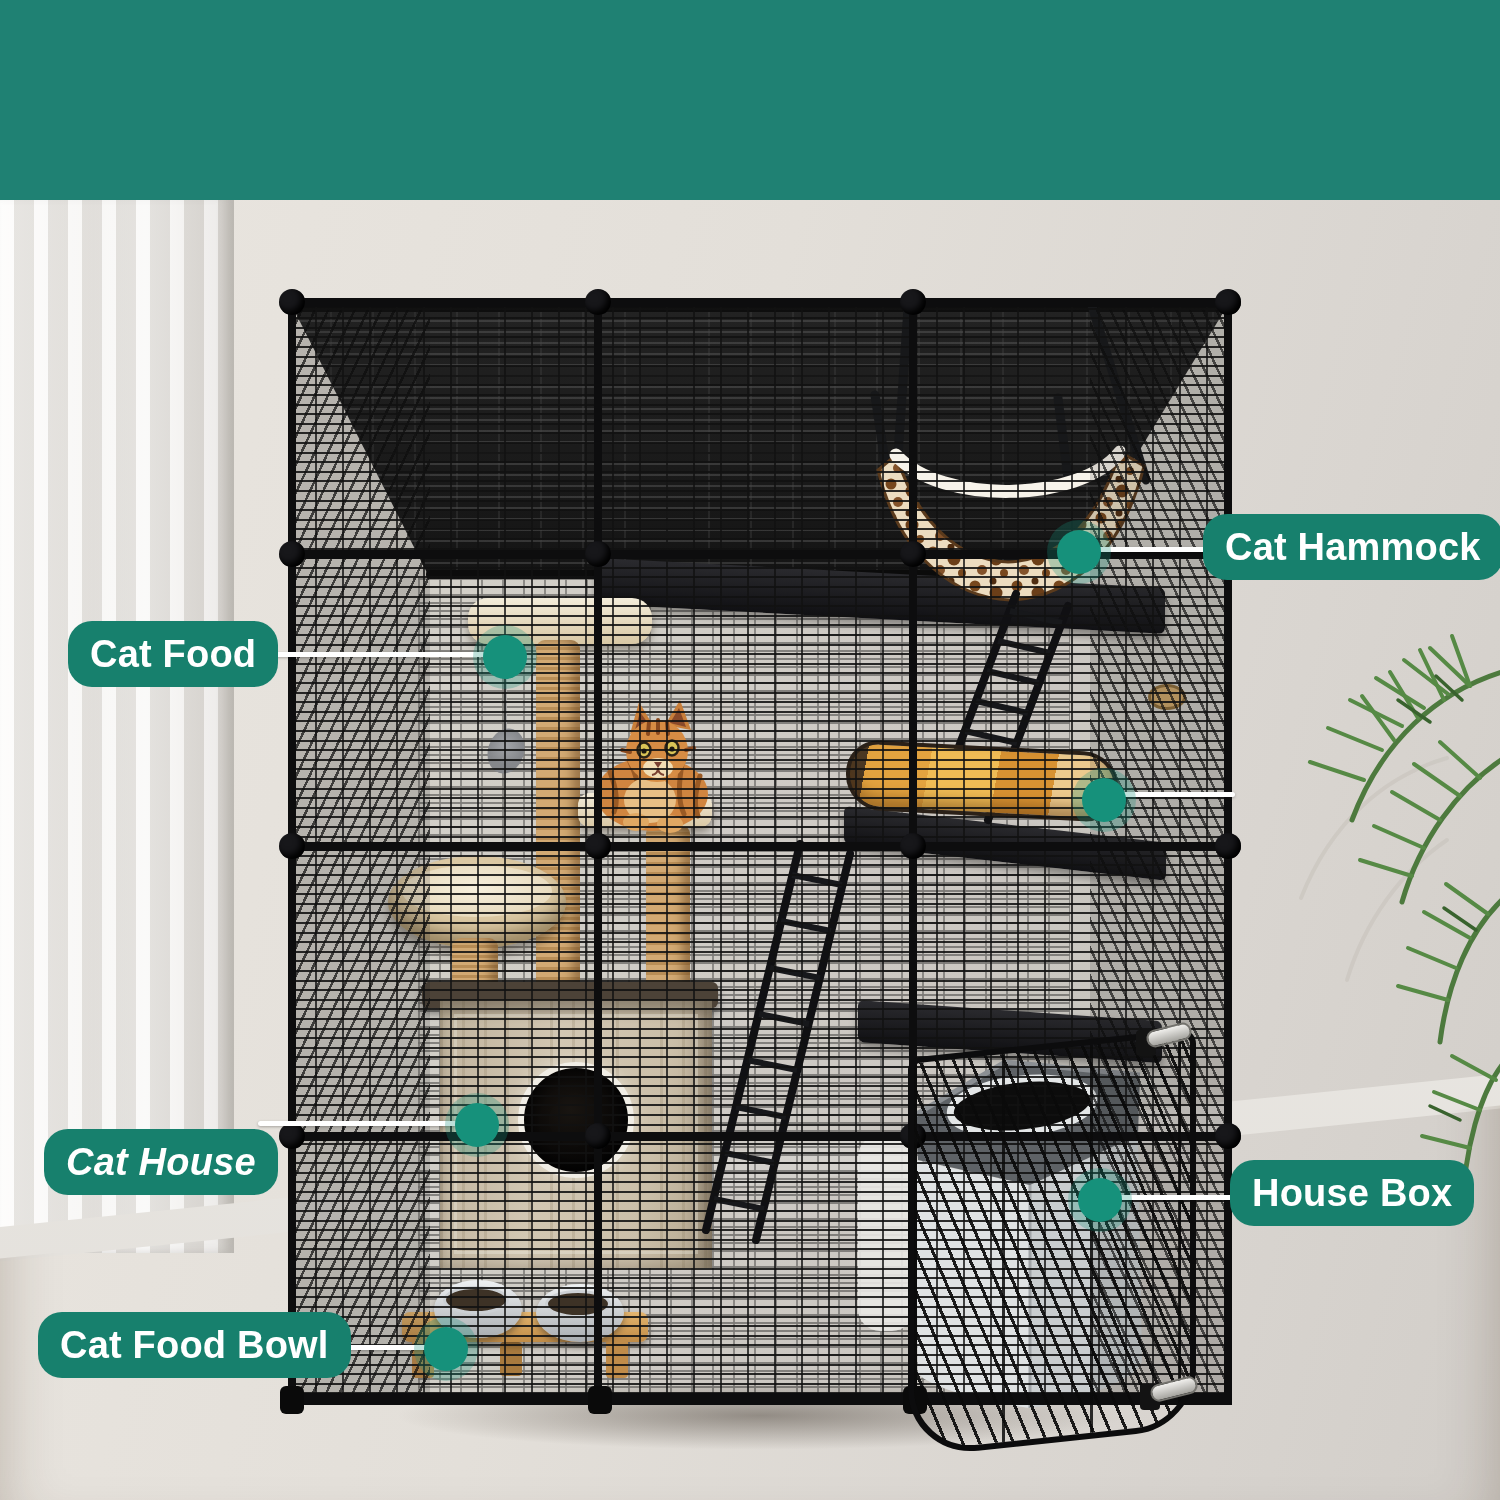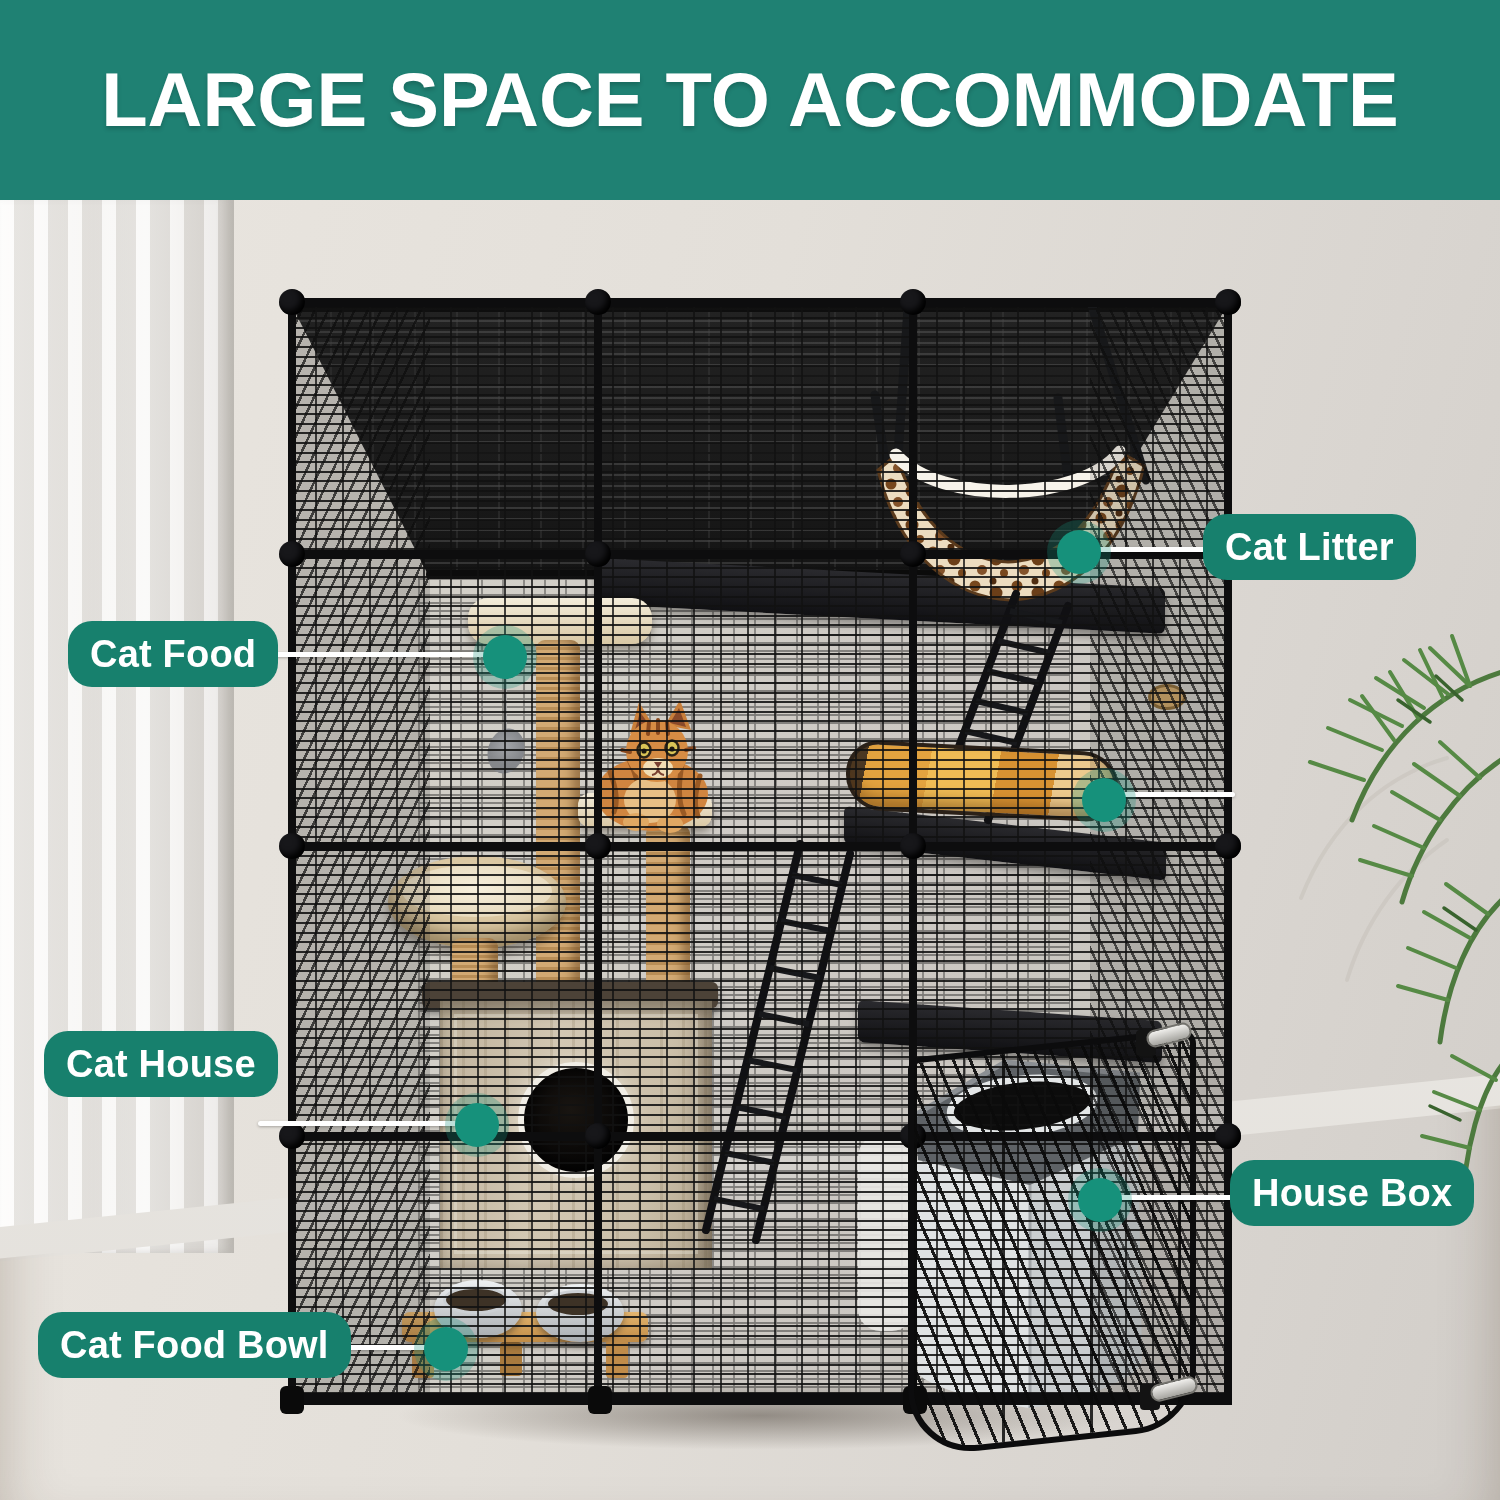--- a/index.html
+++ b/index.html
@@ -141,21 +141,21 @@
   
   .co-line{height:5px;background:#fff;border-radius:3px;z-index:20;
      box-shadow:0 1px 3px rgba(0,0,0,.28);}
   .co-dot{width:44px;height:44px;border-radius:50%;background:#16917B;z-index:21;
      box-shadow:0 0 0 10px rgba(22,145,123,.28);}
   .pill{z-index:22;height:66px;display:flex;align-items:center;padding:0 22px;
      background:#17806D;border-radius:24px;color:#fff;font-size:38px;font-weight:700;
      letter-spacing:.2px;white-space:nowrap;}
   .pill-tree{left:68px;top:621px;}       .line-tree{left:262px;top:652px;width:228px;}
   .dot-tree{left:483px;top:635px;}
-  .pill-house{left:44px;top:1031px;}     .line-house{left:258px;top:1121px;width:204px;}
+  .pill-house{left:44px;top:1129px;font-style:italic;}     .line-house{left:258px;top:1121px;width:204px;}
   .dot-house{left:455px;top:1103px;}
   .pill-food{left:38px;top:1312px;}      .line-food{left:336px;top:1345px;width:96px;}
   .dot-food{left:424px;top:1327px;}
   .pill-hammock{left:1203px;top:514px;}  .line-hammock{left:1086px;top:547px;width:124px;}
   .dot-hammock{left:1057px;top:530px;}
   .pill-bed{left:1228px;top:756px;}      .line-bed{left:1110px;top:792px;width:125px;}
   .dot-bed{left:1082px;top:778px;}
   .pill-litter{left:1230px;top:1160px;}  .line-litter{left:1106px;top:1195px;width:132px;}
   .dot-litter{left:1078px;top:1178px;}
 
@@ -399,21 +399,21 @@
 
   <div class="door"></div>
   <div class="latch-mount mount1"></div>
   <div class="latch-mount mount2"></div>
   <div class="latch latch1"></div>
   <div class="latch latch2"></div>
 
   <div class="co-line line-hammock"></div>
   <div class="co-dot dot-hammock"></div>
   <div class="pill pill-hammock">
-    <span style="position:static">Cat Litter</span>
+    <span style="position:static">Cat Hammock</span>
   </div>
 
   <div class="co-line line-tree"></div>
   <div class="co-dot dot-tree"></div>
   <div class="pill pill-tree">
     <span style="position:static">Cat Food</span>
   </div>
 
   <div class="co-line line-bed"></div>
   <div class="co-dot dot-bed"></div>
@@ -430,16 +430,15 @@
     <span style="position:static">House Box</span>
   </div>
 
   <div class="co-line line-food"></div>
   <div class="co-dot dot-food"></div>
   <div class="pill pill-food">
     <span style="position:static">Cat Food Bowl</span>
   </div>
 
   <div class="banner">
-    <div class="l">LARGE SPACE TO ACCOMMODATE</div>
   </div>
 
 </div>
 
 </body></html>

